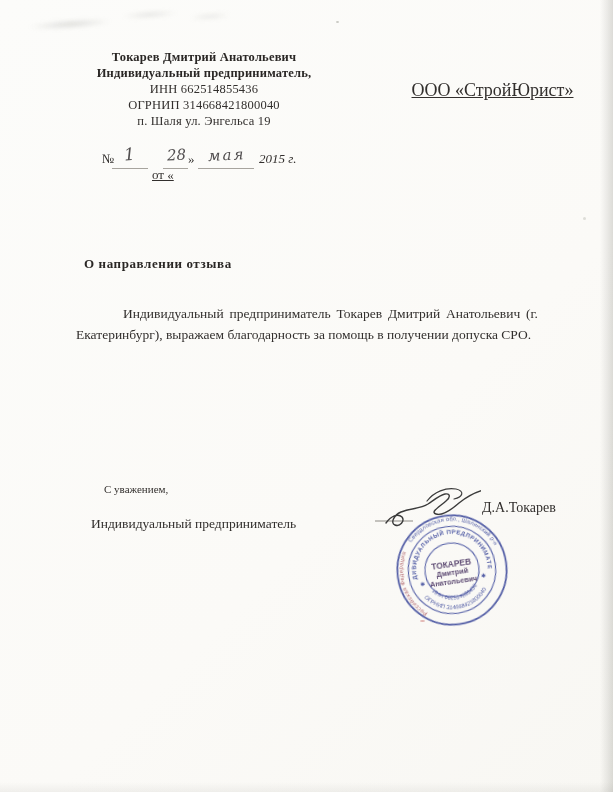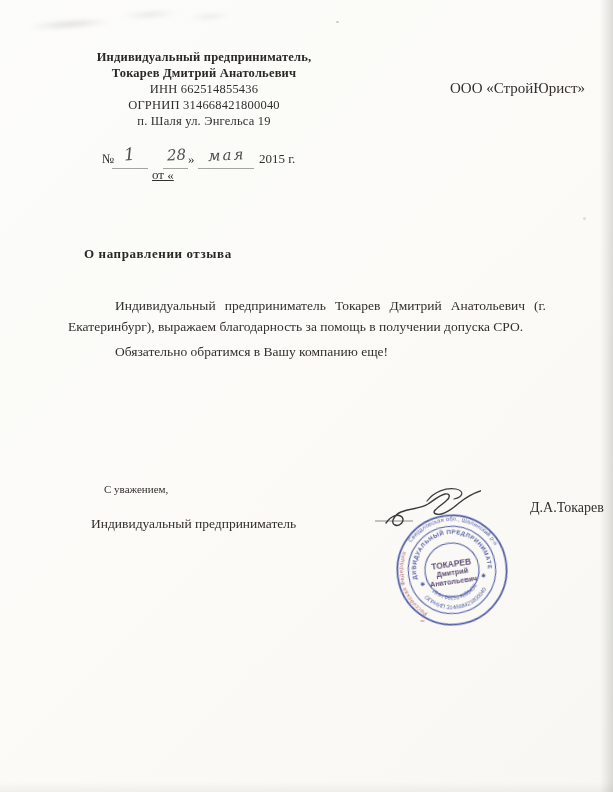--- a/index.html
+++ b/index.html
@@ -25,84 +25,83 @@
     filter:blur(2px);transform:rotate(-4deg);}
   .speck{position:absolute;border-radius:50%;background:#c9c9c3;}
   .speck.s1{left:336px;top:21px;width:3px;height:2px;}
   .speck.s2{left:583px;top:217px;width:3px;height:3px;opacity:.6;}
   .speck.s3{left:420px;top:620px;width:5px;height:2px;background:#d89a96;opacity:.7;}
 
   
   .sender{position:absolute;left:58px;top:49px;width:292px;text-align:center;
     font-size:12.5px;line-height:16px;letter-spacing:.2px;}
   .sender .b{font-weight:bold;color:#2a2725;}
-  .recipient{position:absolute;left:400px;top:80px;width:185px;text-align:right;font-size:15px;}
+  .recipient{position:absolute;left:400px;top:80px;width:185px;text-align:center;font-size:18px;text-decoration:underline;}
 
   
   .refline{position:absolute;left:0;top:0;width:613px;height:0;font-size:13px;}
   .refline .piece{position:absolute;white-space:nowrap;}
   .hand{font-family:"DejaVu Serif",serif;font-style:italic;color:#514e4f;}
   .uline{position:absolute;height:1px;background:#a7a49e;}
 
-  .subject{position:absolute;left:84px;top:246px;font-size:13px;font-weight:bold;
+  .subject{position:absolute;left:84px;top:256px;font-size:13px;font-weight:bold;
     letter-spacing:.6px;color:#2a2725;}
 
   .body-text{position:absolute;left:64px;top:291px;width:486px;
     font-size:13.5px;line-height:21px;text-align:justify;}
-  .body-text p{margin:4px;text-indent:47px;}
+  .body-text p{margin:12px;text-indent:47px;}
 
   .closing{position:absolute;left:104px;top:483px;font-size:11px;}
   .signer-title{position:absolute;left:91px;top:516px;font-size:13.5px;}
-  .signer-name{position:absolute;left:482px;top:500px;font-size:14px;margin-left:48px;}
+  .signer-name{position:absolute;left:482px;top:500px;font-size:14px;}
 
   .signature-svg{position:absolute;left:369px;top:482px;}
   .stamp-svg{position:absolute;left:393px;top:511px;transform:rotate(-8deg);
     opacity:.92;filter:blur(.2px);}
   .stamp-svg text{font-family:"Liberation Sans","DejaVu Sans",sans-serif;}
 </style>
 </head>
 <body>
 
 <div class="page">
 
   <div class="smudge-top"></div>
   <div class="edge-right"></div>
   <div class="edge-bottom"></div>
   <div class="speck s1"></div>
   <div class="speck s2"></div>
   <div class="speck s3"></div>
 
   <div class="sender">
+    <div class="b">Токарев Дмитрий Анатольевич</div>
     <div class="b">Индивидуальный предприниматель,</div>
-    <div class="b">Токарев Дмитрий Анатольевич</div>
     <div>ИНН 662514855436</div>
     <div>ОГРНИП 314668421800040</div>
     <div>п. Шаля ул. Энгельса 19</div>
   </div>
 
   <div class="recipient">ООО «СтройЮрист»</div>
 
   <div class="refline">
     <span class="piece" style="left:102px;top:151px;">№</span>
     <span class="piece hand" style="left:124px;top:144px;font-size:17px;transform:rotate(-5deg);">1</span>
     <span class="uline" style="left:112px;top:168px;width:36px;"></span>
     <span class="piece" style="left:152px;top:167px;text-decoration:underline;">от «</span>
     <span class="piece hand" style="left:167px;top:146px;font-size:15px;transform:rotate(-3deg);">28</span>
     <span class="uline" style="left:163px;top:168px;width:25px;"></span>
     <span class="piece" style="left:188px;top:151px;">»</span>
     <span class="piece hand" style="left:208px;top:146px;font-size:15px;letter-spacing:2px;transform:rotate(-3deg);">мая</span>
     <span class="uline" style="left:198px;top:168px;width:56px;"></span>
-    <span class="piece" style="left:259px;top:151px;">2015 г.</span>
+    <span class="piece" style="left:259px;top:151px;font-style:italic;">2015 г.</span>
   </div>
 
   <div class="subject">О направлении отзыва</div>
 
   <div class="body-text">
     <p>Индивидуальный предприниматель Токарев Дмитрий Анатольевич (г. Екатеринбург), выражаем благодарность за помощь в получении допуска СРО.</p>
-    <p>Обязательно обратимся в Вашу компанию еще!</p>
   </div>
 
   <div class="closing">С уважением,</div>
   <div class="signer-title">Индивидуальный предприниматель</div>
   <div class="signer-name">Д.А.Токарев</div>
 
   <svg class="signature-svg" width="112" height="48" viewBox="0 0 112 48">
     <path d="M6,39 L44,39" stroke="#8d8a84" stroke-width="1" fill="none"></path>
     <path d="M17,41 c5,-7 12,-10 16,-6 c3,4 -2,10 -7,8 c-5,-2 -1,-10 6,-13 c10,-4 19,-3 27,-8 c6,-4 12,-9 17,-10 c5,-1 6,3 1,7 c-7,6 -16,11 -10,13 c6,2 15,-4 23,-11 c9,-7 17,-11 25,-13" stroke="#3c3c3c" stroke-width="1.4" fill="none" stroke-linecap="round"></path>
     <path d="M58,19 c7,-9 19,-14 29,-12 c9,2 7,8 -2,10" stroke="#3c3c3c" stroke-width="1.2" fill="none" stroke-linecap="round"></path>

